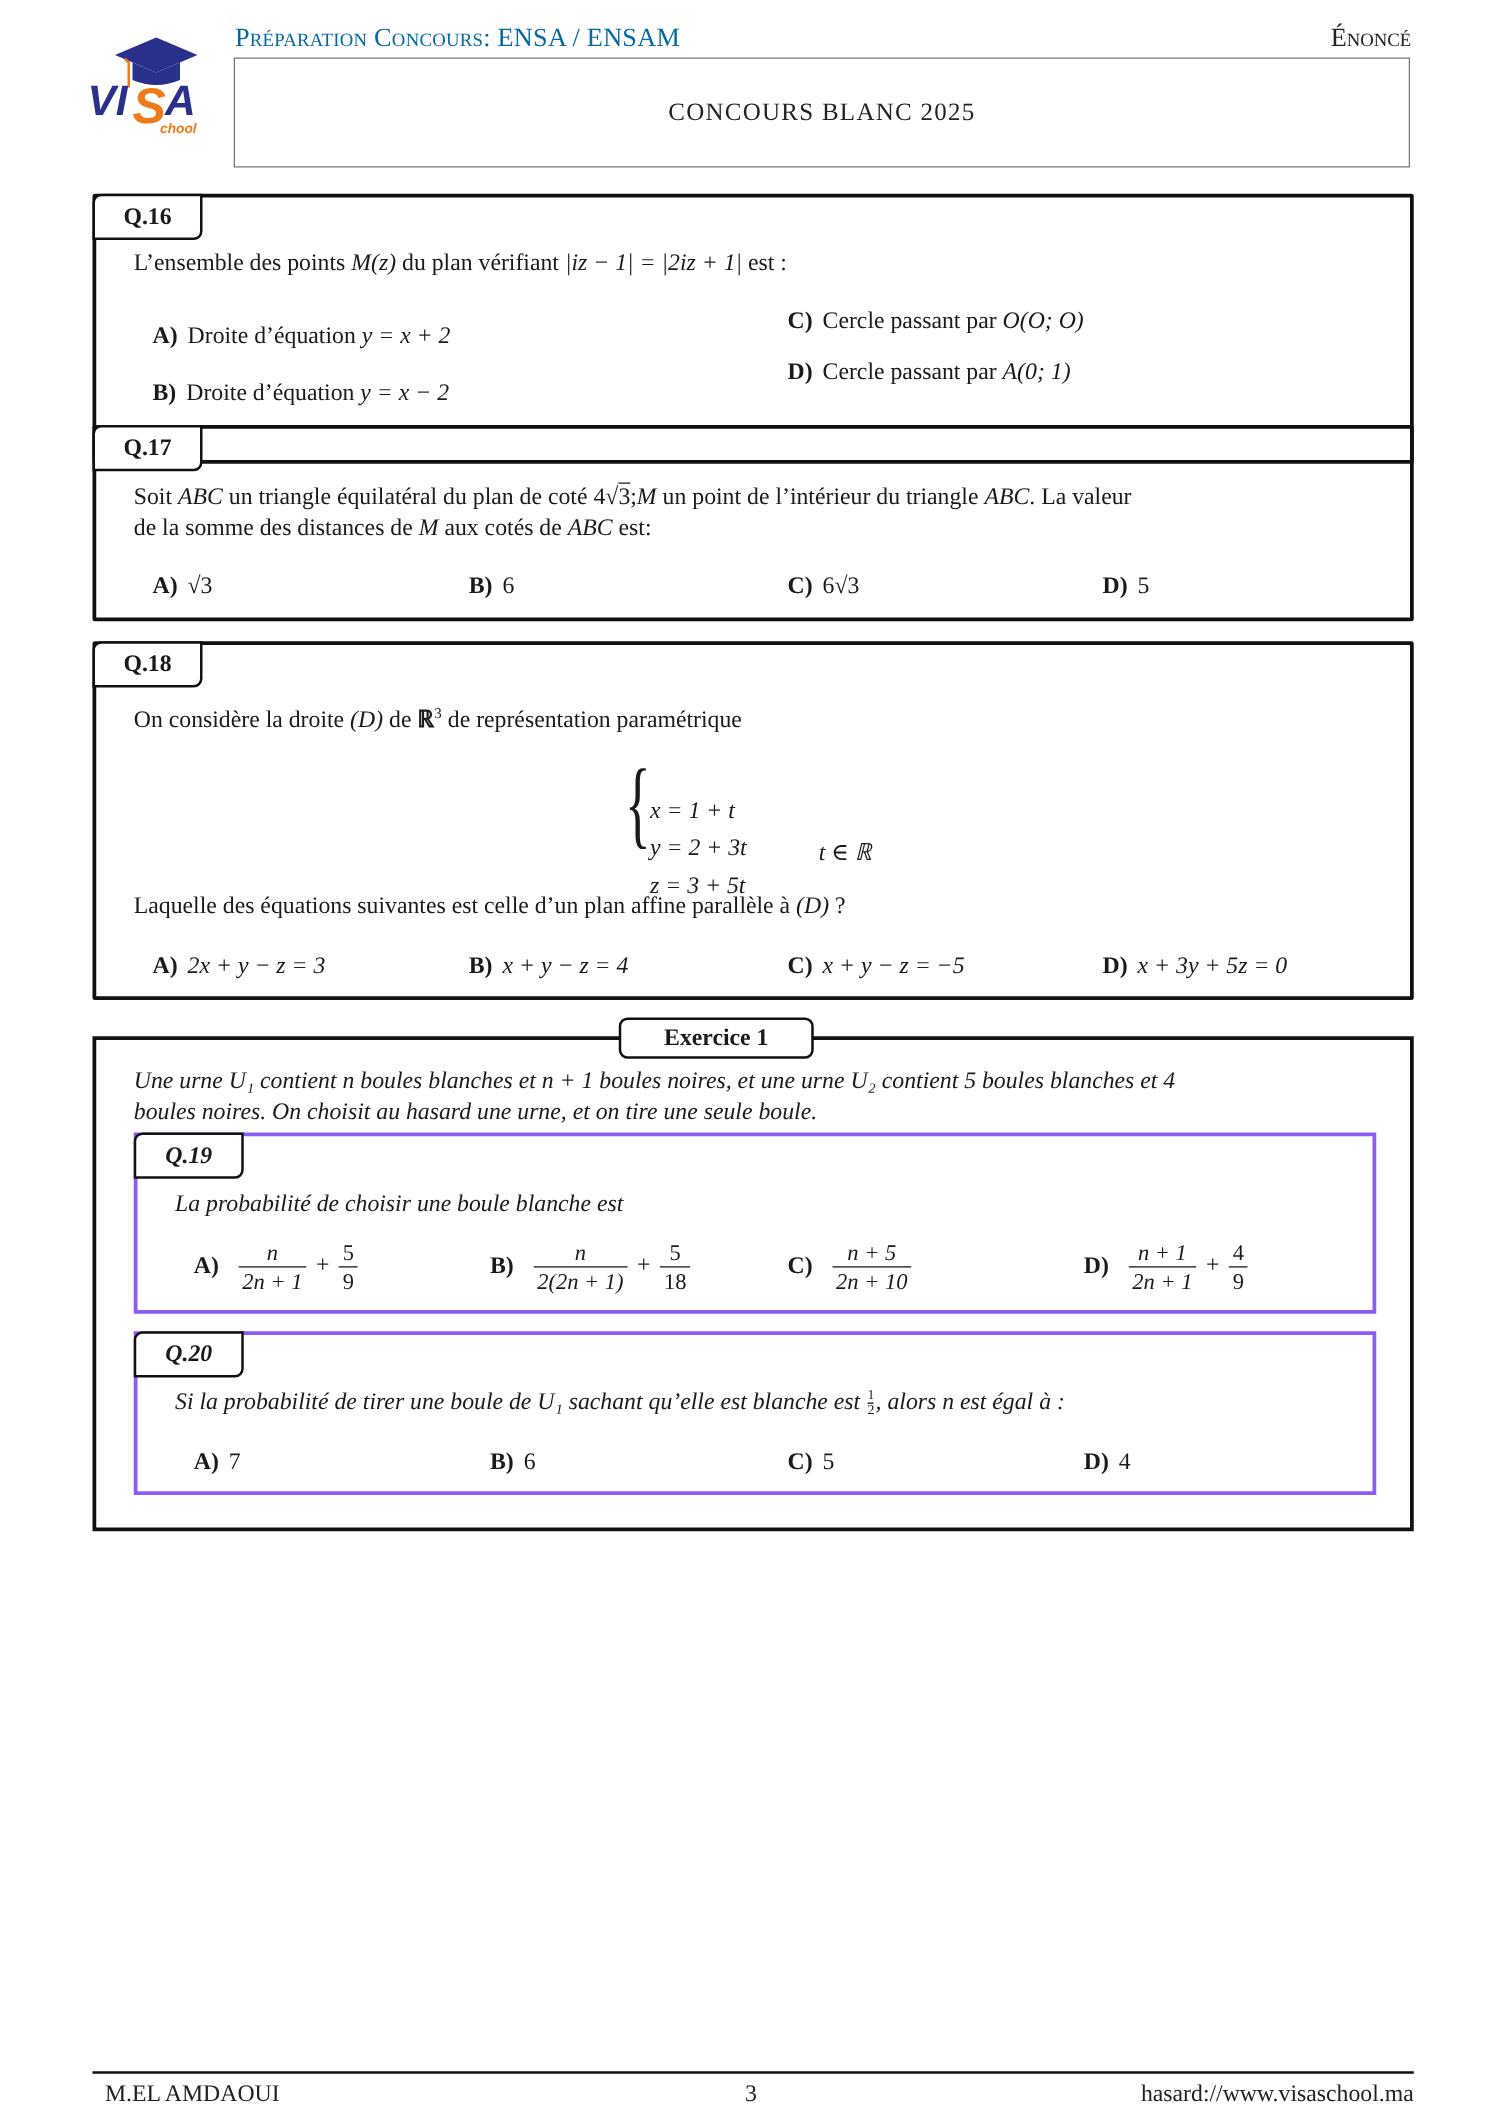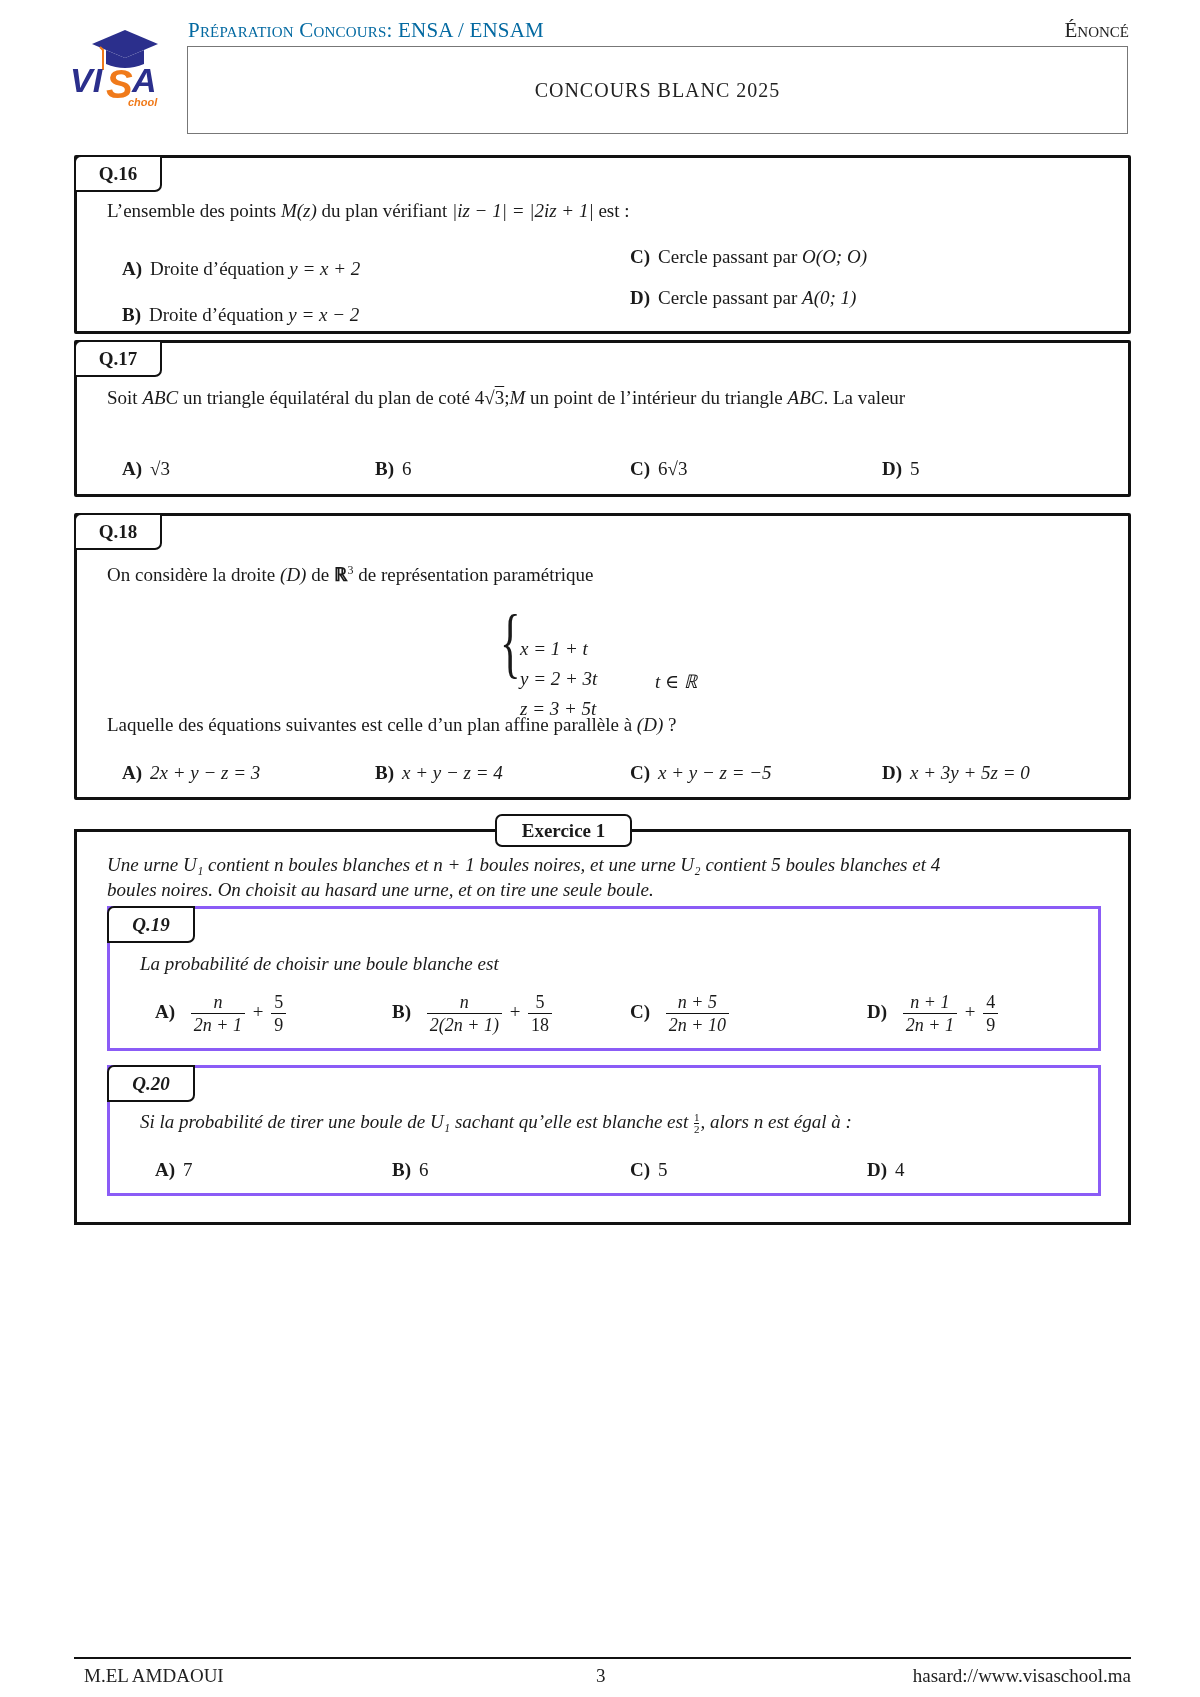--- a/index.html
+++ b/index.html
@@ -29,21 +29,21 @@
 
   
   .frac { display: inline-flex; flex-direction: column; align-items: center; vertical-align: middle; margin: 0 3px; }
   .frac .num { font-size: 18px; line-height: 22px; padding: 0 3px; }
   .frac .den { font-size: 18px; line-height: 22px; border-top: 1.3px solid #111; padding: 0 3px; }
   .sfrac { display: inline-flex; flex-direction: column; align-items: center; vertical-align: middle; font-size: 11px; line-height: 11px; margin: 0 1px;}
   .sfrac .den { border-top: 1px solid #111; }
 
   
   .exbox { position: absolute; left: 74px; top: 829px; width: 1057px; height: 396px; border: 3px solid #111; box-sizing: border-box; }
-  .extag { position: absolute; left: 495px; top: 814px; width: 137px; height: 33px; border: 2.5px solid #111; border-radius: 7px;
+  .extag { position: absolute; left: 495px; top: 814px; width: 156px; height: 33px; border: 2.5px solid #111; border-radius: 7px;
            background: #fff; box-sizing: border-box; display:flex; align-items:center; justify-content:center; font-weight:bold; font-size: 19px; }
   .subbox { position: absolute; left: 107px; width: 994px; border: 3px solid #8b5cf6; box-sizing: border-box; }
 
   .sys { position: absolute; left: 500px; top: 600px; width: 260px; height: 90px; }
   .brace { position: absolute; left: 0; top: 0; font-size: 78px; line-height: 86px; font-weight: 200; transform: scaleX(0.55); transform-origin: left top;}
   .sys .row { position: absolute; left: 20px; font-size: 19px; font-style: italic; margin-top: 36px; }
 
   .footer-line { position: absolute; left: 74px; top: 1657px; width: 1057px; height: 2px; background: #111; }
   .foot { position: absolute; top: 1665px; font-size: 19px; color:#222; }
   sup, sub { font-size: 12px; font-style: normal; }
@@ -62,36 +62,39 @@
     <text x="62" y="66" font-family="Liberation Sans, sans-serif" font-weight="bold" font-style="italic" font-size="34" fill="#2B2F8C">A</text>
     <text x="58" y="80" font-family="Liberation Sans, sans-serif" font-weight="bold" font-style="italic" font-size="11" fill="#F07A1A">chool</text>
   </svg>
 </div>
 <div class="abs hdr-left">Préparation Concours: ENSA / ENSAM</div>
 <div class="abs hdr-right">Énoncé</div>
 <div class="abs title-box">
   <span>CONCOURS BLANC 2025</span>
 </div>
 
-<div class="qbox" style="top:155px;height:179px;">
+<div class="qbox" style="top:155px;height:216px;">
   <div class="qtag">Q.16</div>
   <div class="qtext" style="top:40px;">
     <span>L’ensemble des points </span><span class="m">M(z)</span><span> du plan vérifiant </span><span class="m">|iz − 1| = |2iz + 1|</span><span> est :</span>
   </div>
   <div class="opt" style="left:45px;top:100px;"><span class="lab">A)</span><span>Droite d’équation </span><span class="m">y = x + 2</span></div>
   <div class="opt" style="left:45px;top:146px;"><span class="lab">B)</span><span>Droite d’équation </span><span class="m">y = x − 2</span></div>
   <div class="opt" style="left:553px;top:88px;"><span class="lab">C)</span><span>Cercle passant par </span><span class="m">O(O; O)</span></div>
   <div class="opt" style="left:553px;top:129px;"><span class="lab">D)</span><span>Cercle passant par </span><span class="m">A(0; 1)</span></div>
 </div>
 
 <div class="qbox" style="top:340px;height:157px;">
   <div class="qtag">Q.17</div>
   <div class="qtext" style="top:42px;">
     <div>
       <span>Soit </span><span class="m">ABC</span><span> un triangle équilatéral du plan de coté 4</span>√<span class="sqrt">3</span><span>;</span><span class="m">M</span><span> un point de l’intérieur du triangle </span><span class="m">ABC</span><span>. La valeur</span>
+    </div>
+    <div>
+      <span>de la somme des distances de </span><span class="m">M</span><span> aux cotés de </span><span class="m">ABC</span><span> est:</span>
     </div>
   </div>
   <div class="opt" style="left:45px;top:115px;"><span class="lab">A)</span><span>√3</span></div>
   <div class="opt" style="left:298px;top:115px;"><span class="lab">B)</span><span>6</span></div>
   <div class="opt" style="left:553px;top:115px;"><span class="lab">C)</span><span>6√3</span></div>
   <div class="opt" style="left:805px;top:115px;"><span class="lab">D)</span><span>5</span></div>
 </div>
 
 <div class="qbox" style="top:513px;height:287px;">
   <div class="qtag">Q.18</div>

